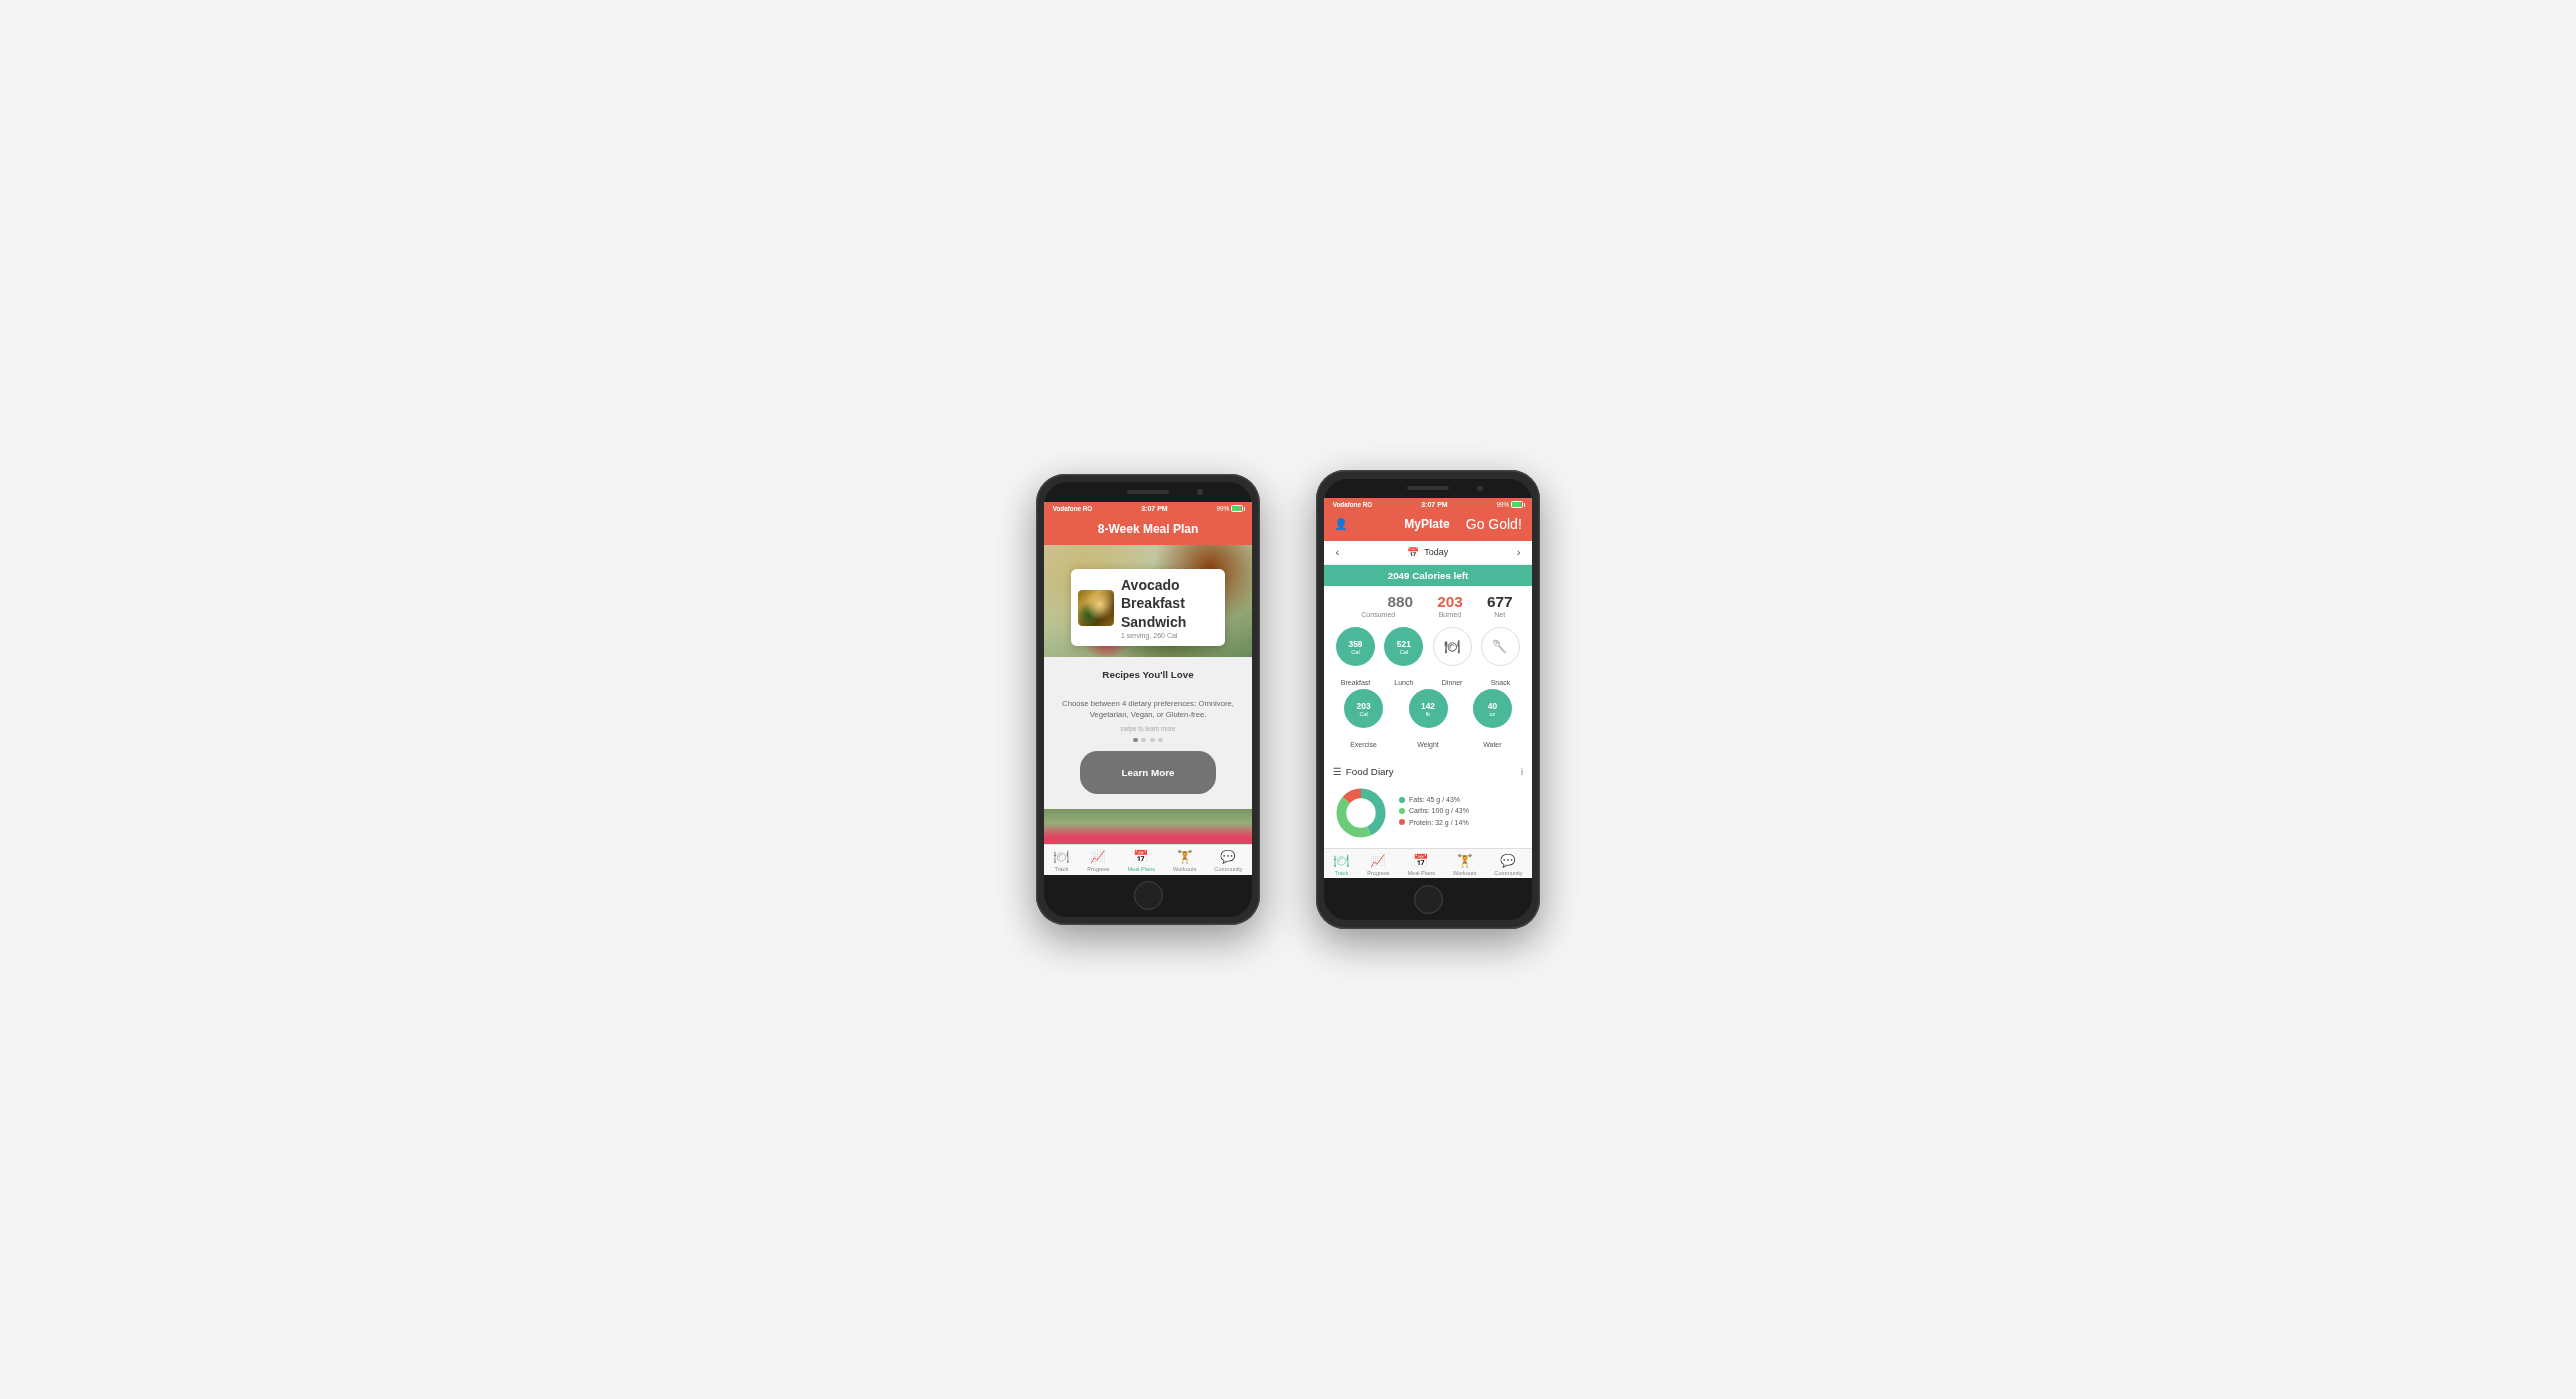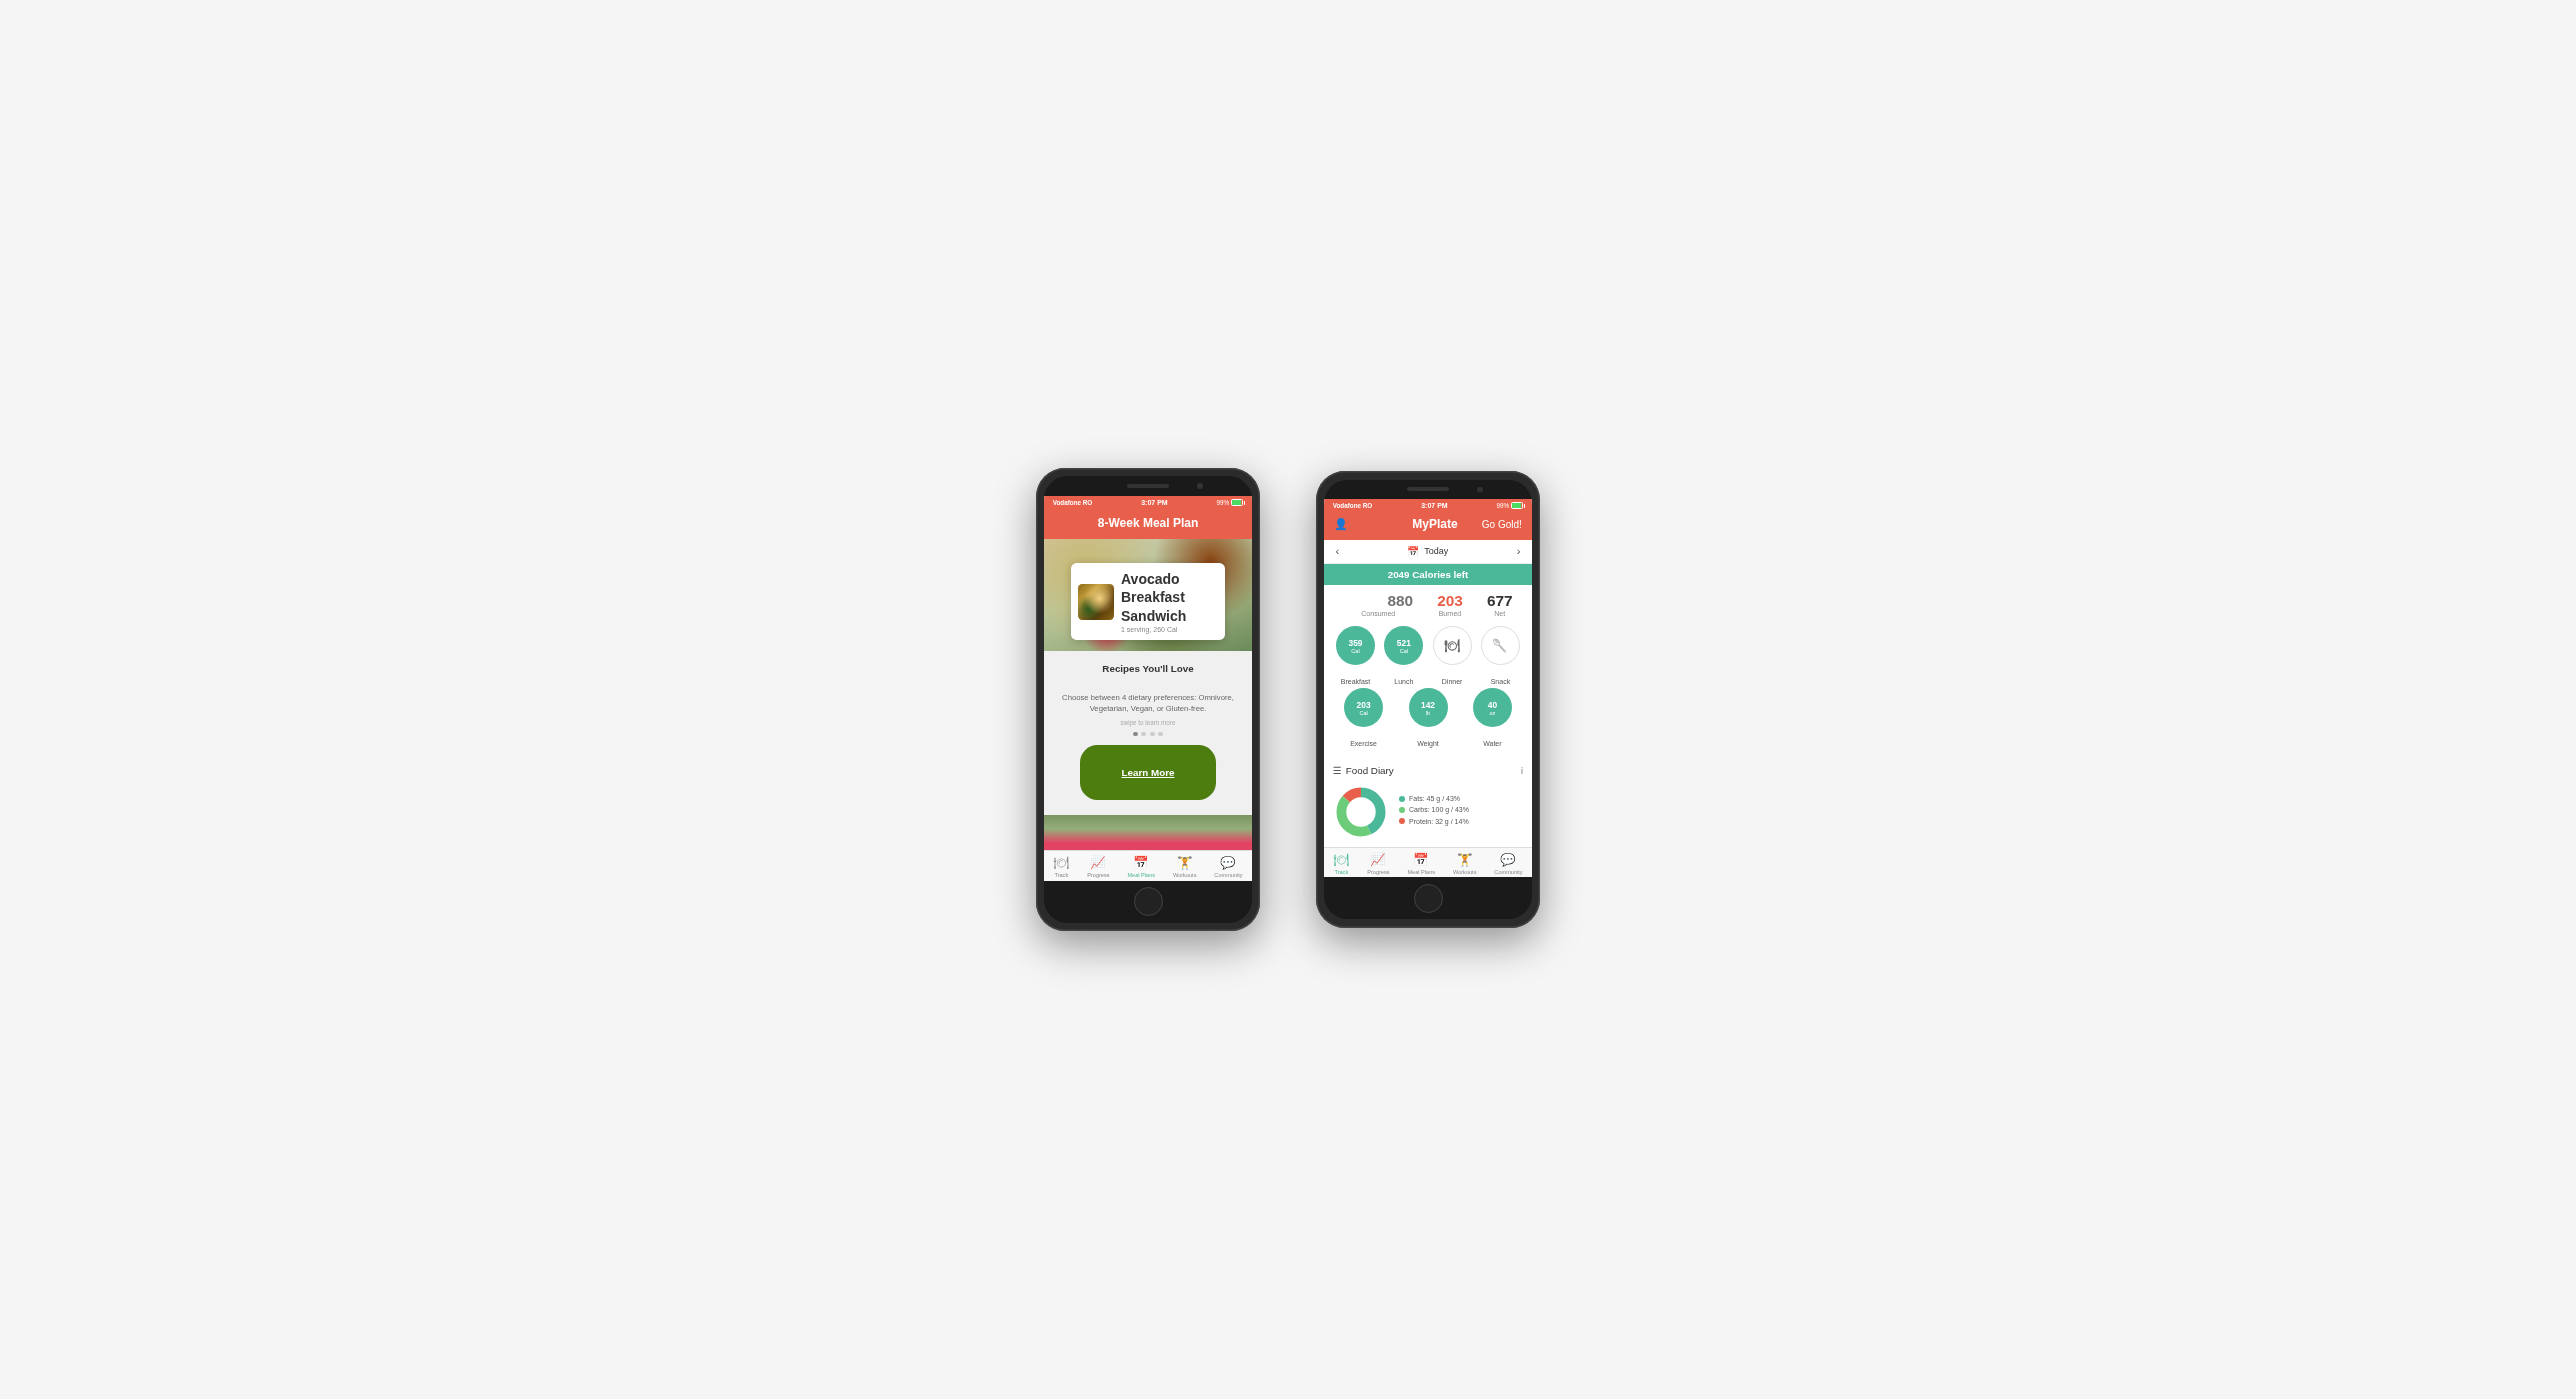--- a/index.html
+++ b/index.html
@@ -212,31 +212,30 @@
     }
     .dot {
       width: 4.9px;
       height: 4.9px;
       border-radius: 50%;
       background: #ccc;
     }
     .dot.active { background: #888; }
 
     .learn-more-btn {
-      background: #4d7c0f;
+      background: #737373;
       color: white;
       border: none;
       border-radius: 17.5px;
-      padding: 22px 42px;
+      padding: 16px 42px;
       font-size: 9.8px;
       font-weight: 600;
       cursor: pointer;
       margin: 0 auto 8.4px;
       display: block;
-      text-decoration: underline;
     }
 
     .bottom-food-strip {
       height: 35px;
       background: linear-gradient(180deg, #5a7a3a 0%, #7a9a5a 40%, #dc143c 80%);
       opacity: 0.8;
     }
 
     
     .bottom-nav {
@@ -268,21 +267,21 @@
     .app2-header {
       background: #e8604c;
       color: white;
       display: flex;
       justify-content: space-between;
       align-items: center;
       padding: 5.6px 9.8px 8.4px;
     }
     .app2-header .user-icon { font-size: 11.2px; }
     .app2-header .title { font-size: 12px; font-weight: 600; margin-left: 40px; }
-    .app2-header .go-gold { font-size: 10px; font-weight: 500; }
+    .app2-header .go-gold { font-size: 14px; font-weight: 500; }
 
     .date-nav {
       display: flex;
       justify-content: space-between;
       align-items: center;
       padding: 5.6px 11.2px;
       border-bottom: 0.7px solid #eee;
       background: white;
     }
     .date-nav .arrow { font-size: 11.2px; color: #555; cursor: pointer; }

